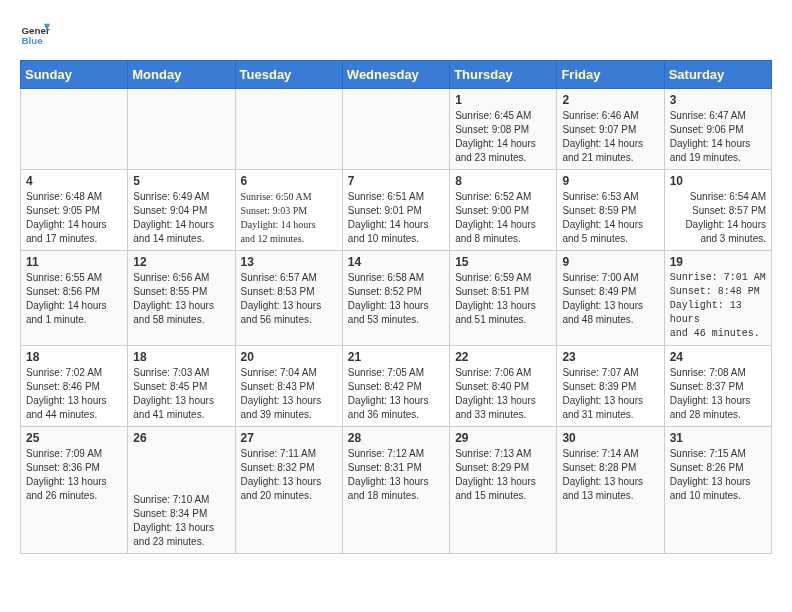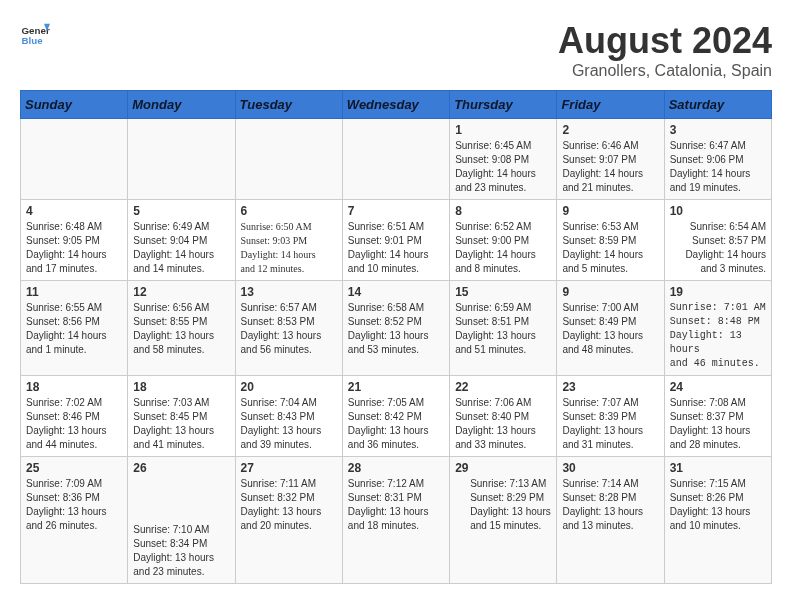--- a/index.html
+++ b/index.html
@@ -38,27 +38,26 @@
       color: #555;
     }
     table {
       width: 100%;
       border-collapse: collapse;
     }
     thead tr {
       background-color: #3a7bd5;
     }
     thead th {
-      color: #0f172a;
+      color: #fef9c3;
       font-size: 13px;
       font-weight: bold;
       padding: 6px 4px;
       text-align: left;
       border: 1px solid #2a6bc5;
-      font-style: italic;
     }
     tbody tr {
       vertical-align: top;
     }
     tbody td {
       border: 1px solid #ccc;
       padding: 4px 5px;
       font-size: 10.5px;
       color: #333;
       width: calc(100% / 7);
@@ -85,24 +84,20 @@
 </head>
 <body>
 
 <div class="header-area">
   <div class="logo">
     <svg class="logo-icon" viewBox="0 0 40 40">
       <text x="2" y="18" font-size="13" font-weight="bold" fill="#333" font-family="Arial">General</text>
       <text x="2" y="32" font-size="13" font-weight="bold" fill="#4a90d9" font-family="Arial">Blue</text>
       <polygon points="32,5 40,5 36,15" fill="#4a90d9"></polygon>
     </svg>
-  </div>
-  <div class="title-area">
-    <div class="month-title">August 2024</div>
-    <div class="location-title">Granollers, Catalonia, Spain</div>
   </div>
 </div>
 
 <table>
   <thead>
     <tr>
     <th>Sunday</th>
         <th>Monday</th>
         <th>Tuesday</th>
         <th>Wednesday</th>
@@ -316,21 +311,21 @@
         </td>
         <td>
           <div class="day-number">28</div>
           <div class="day-info" style="white-space: pre-line;">Sunrise: 7:12 AM
 Sunset: 8:31 PM
 Daylight: 13 hours
 and 18 minutes.</div>
         </td>
         <td>
           <div class="day-number">29</div>
-          <div class="day-info" style="white-space: pre-line; margin-left: 15px;">Sunrise: 7:13 AM
+          <div class="day-info" style="white-space: pre-line;">Sunrise: 7:13 AM
 Sunset: 8:29 PM
 Daylight: 13 hours
 and 15 minutes.</div>
         </td>
         <td>
           <div class="day-number">30</div>
           <div class="day-info" style="white-space: pre-line;">Sunrise: 7:14 AM
 Sunset: 8:28 PM
 Daylight: 13 hours
 and 13 minutes.</div>

